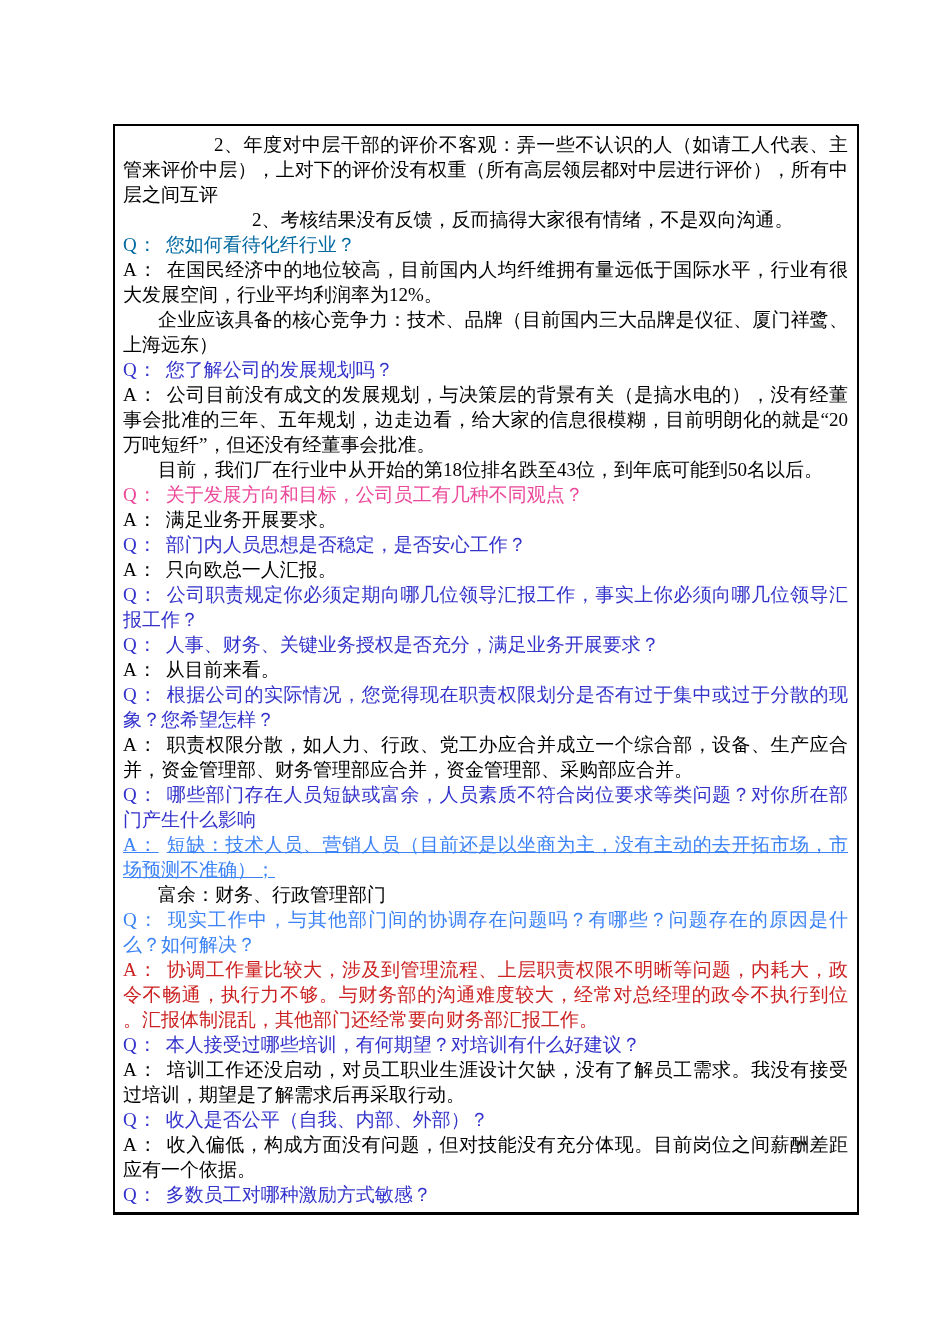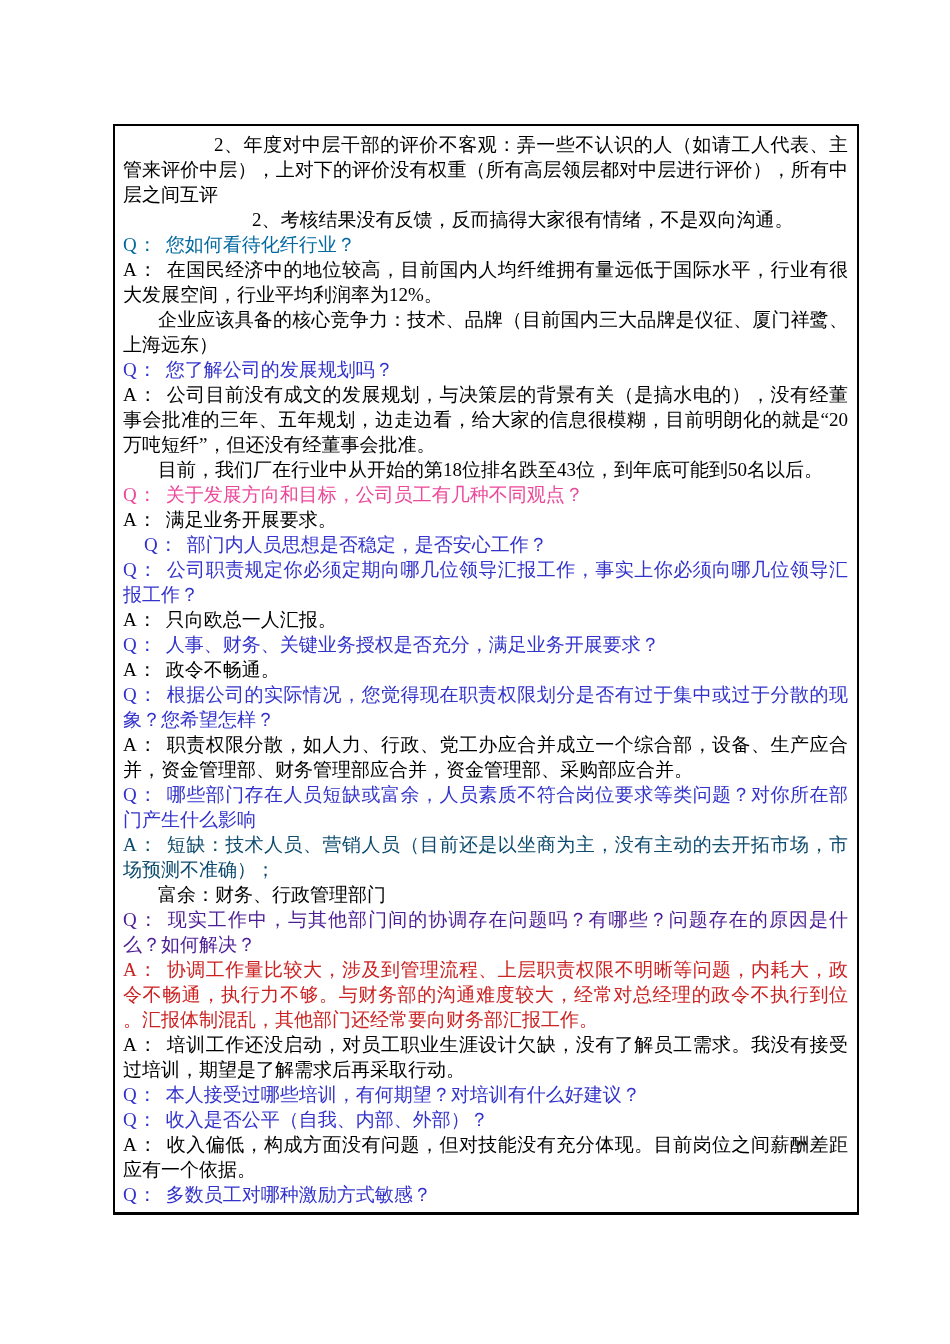--- a/index.html
+++ b/index.html
@@ -48,32 +48,32 @@
         <p class="para" style="color: rgb(0, 0, 0); text-indent: 91px;"><span>2、年度对中层干部的评价不客观：弄一些不认识的人（如请工人代表、主管来评价中层），上对下的评价没有权重（所有高层领层都对中层进行评价），所有中层之间互评</span></p>
         <p class="para" style="color: rgb(0, 0, 0); text-indent: 129px;"><span>2、考核结果没有反馈，反而搞得大家很有情绪，不是双向沟通。</span></p>
         <p class="para" style="color: #0369a1;"><span class="prefix">Q：</span><span>您如何看待化纤行业？</span></p>
         <p class="para" style="color: rgb(0, 0, 0);"><span class="prefix">A：</span><span>在国民经济中的地位较高，目前国内人均纤维拥有量远低于国际水平，行业有很大发展空间，行业平均利润率为12%。</span></p>
         <p class="para" style="color: rgb(0, 0, 0); text-indent: 35px;"><span>企业应该具备的核心竞争力：技术、品牌（目前国内三大品牌是仪征、厦门祥鹭、上海远东）</span></p>
         <p class="para" style="color: rgb(51, 51, 204);"><span class="prefix">Q：</span><span>您了解公司的发展规划吗？</span></p>
         <p class="para" style="color: rgb(0, 0, 0);"><span class="prefix">A：</span><span>公司目前没有成文的发展规划，与决策层的背景有关（是搞水电的），没有经董事会批准的三年、五年规划，边走边看，给大家的信息很模糊，目前明朗化的就是“20万吨短纤”，但还没有经董事会批准。</span></p>
         <p class="para" style="color: rgb(0, 0, 0); text-indent: 35px;"><span>目前，我们厂在行业中从开始的第18位排名跌至43位，到年底可能到50名以后。</span></p>
         <p class="para" style="color: #ec4899;"><span class="prefix">Q：</span><span>关于发展方向和目标，公司员工有几种不同观点？</span></p>
         <p class="para" style="color: rgb(0, 0, 0);"><span class="prefix">A：</span><span>满足业务开展要求。</span></p>
-        <p class="para" style="color: rgb(51, 51, 204); margin-left: 21px;"><span class="prefix">Q：</span><span>部门内人员思想是否稳定，是否安心工作？</span></p>
+        <p class="para" style="color: rgb(51, 51, 204);"><span class="prefix">Q：</span><span>部门内人员思想是否稳定，是否安心工作？</span></p>
+        <p class="para" style="color: rgb(0, 0, 0);"><span class="prefix">A：</span><span>只向欧总一人汇报。</span></p>
         <p class="para" style="color: rgb(51, 51, 204);"><span class="prefix">Q：</span><span>公司职责规定你必须定期向哪几位领导汇报工作，事实上你必须向哪几位领导汇报工作？</span></p>
-        <p class="para" style="color: rgb(0, 0, 0);"><span class="prefix">A：</span><span>只向欧总一人汇报。</span></p>
         <p class="para" style="color: rgb(51, 51, 204); font-family: Liberation Serif, serif;"><span class="prefix">Q：</span><span>人事、财务、关键业务授权是否充分，满足业务开展要求？</span></p>
-        <p class="para" style="color: rgb(0, 0, 0);"><span class="prefix">A：</span><span>政令不畅通。</span></p>
+        <p class="para" style="color: rgb(0, 0, 0);"><span class="prefix">A：</span><span>从目前来看。</span></p>
         <p class="para" style="color: rgb(51, 51, 204);"><span class="prefix">Q：</span><span>根据公司的实际情况，您觉得现在职责权限划分是否有过于集中或过于分散的现象？您希望怎样？</span></p>
         <p class="para" style="color: rgb(0, 0, 0);"><span class="prefix">A：</span><span>职责权限分散，如人力、行政、党工办应合并成立一个综合部，设备、生产应合并，资金管理部、财务管理部应合并，资金管理部、采购部应合并。</span></p>
         <p class="para" style="color: rgb(51, 51, 204);"><span class="prefix">Q：</span><span>哪些部门存在人员短缺或富余，人员素质不符合岗位要求等类问题？对你所在部门产生什么影响</span></p>
-        <p class="para" style="color: #0c4a6e;"><span class="prefix">A：</span><span>短缺：技术人员、营销人员（目前还是以坐商为主，没有主动的去开拓市场，市场预测不准确）；</span></p>
+        <p class="para" style="color: #3b82f6; text-decoration: underline;"><span class="prefix">A：</span><span>短缺：技术人员、营销人员（目前还是以坐商为主，没有主动的去开拓市场，市场预测不准确）；</span></p>
         <p class="para" style="color: rgb(0, 0, 0); text-indent: 35px;"><span>富余：财务、行政管理部门</span></p>
-        <p class="para" style="color: #4c1d95;"><span class="prefix">Q：</span><span>现实工作中，与其他部门间的协调存在问题吗？有哪些？问题存在的原因是什么？如何解决？</span></p>
+        <p class="para" style="color: #3b82f6;"><span class="prefix">Q：</span><span>现实工作中，与其他部门间的协调存在问题吗？有哪些？问题存在的原因是什么？如何解决？</span></p>
         <p class="para" style="color: rgb(204, 34, 34);"><span class="prefix">A：</span><span>协调工作量比较大，涉及到管理流程、上层职责权限不明晰等问题，内耗大，政令不畅通，执行力不够。与财务部的沟通难度较大，经常对总经理的政令不执行到位 。汇报体制混乱，其他部门还经常要向财务部汇报工作。</span></p>
+        <p class="para" style="color: rgb(51, 51, 204);"><span class="prefix">Q：</span><span>本人接受过哪些培训，有何期望？对培训有什么好建议？</span></p>
         <p class="para" style="color: rgb(0, 0, 0);"><span class="prefix">A：</span><span>培训工作还没启动，对员工职业生涯设计欠缺，没有了解员工需求。我没有接受过培训，期望是了解需求后再采取行动。</span></p>
-        <p class="para" style="color: rgb(51, 51, 204);"><span class="prefix">Q：</span><span>本人接受过哪些培训，有何期望？对培训有什么好建议？</span></p>
         <p class="para" style="color: rgb(51, 51, 204);"><span class="prefix">Q：</span><span>收入是否公平（自我、内部、外部）？</span></p>
         <p class="para" style="color: rgb(0, 0, 0);"><span class="prefix">A：</span><span>收入偏低，构成方面没有问题，但对技能没有充分体现。目前岗位之间薪酬差距应有一个依据。</span></p>
         <p class="para" style="color: rgb(51, 51, 204);"><span class="prefix">Q：</span><span>多数员工对哪种激励方式敏感？</span></p>
       </div>
   </div>
 </div>
 
 </body></html>

